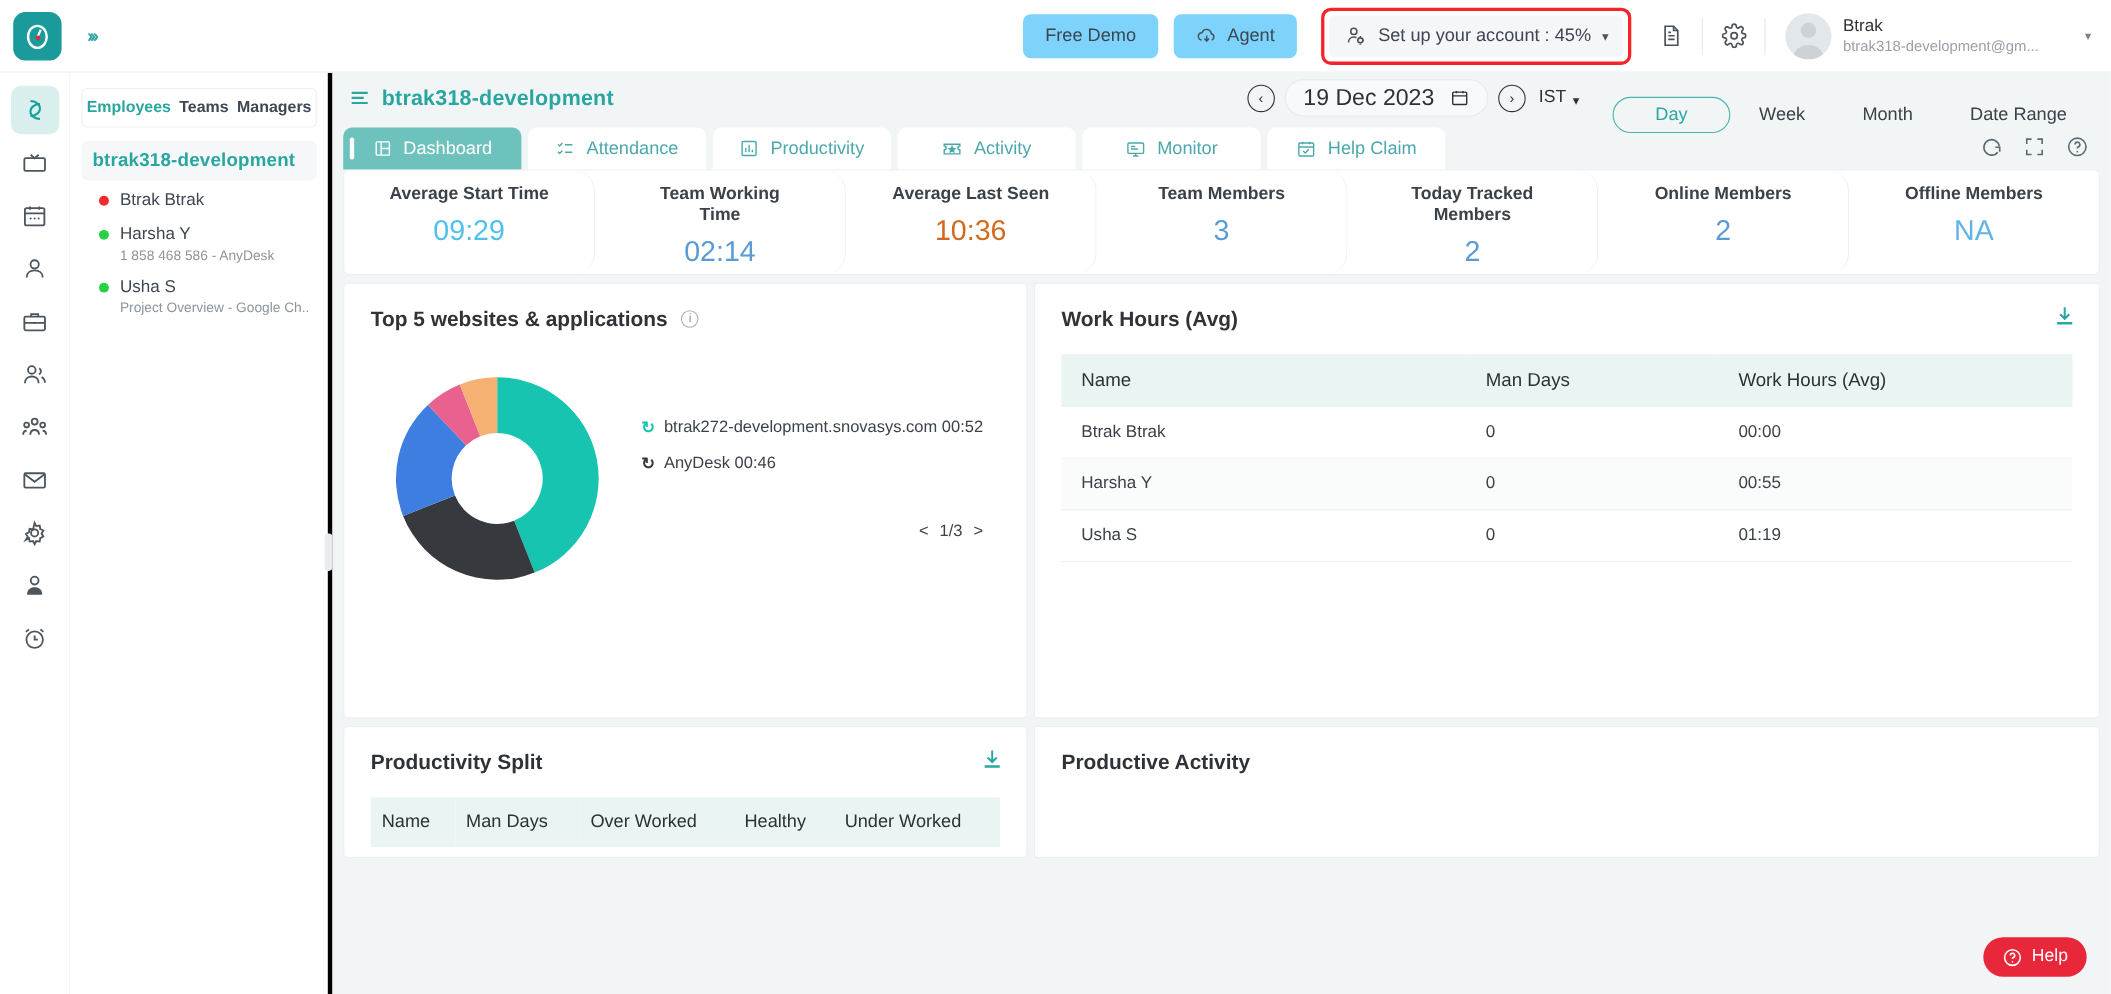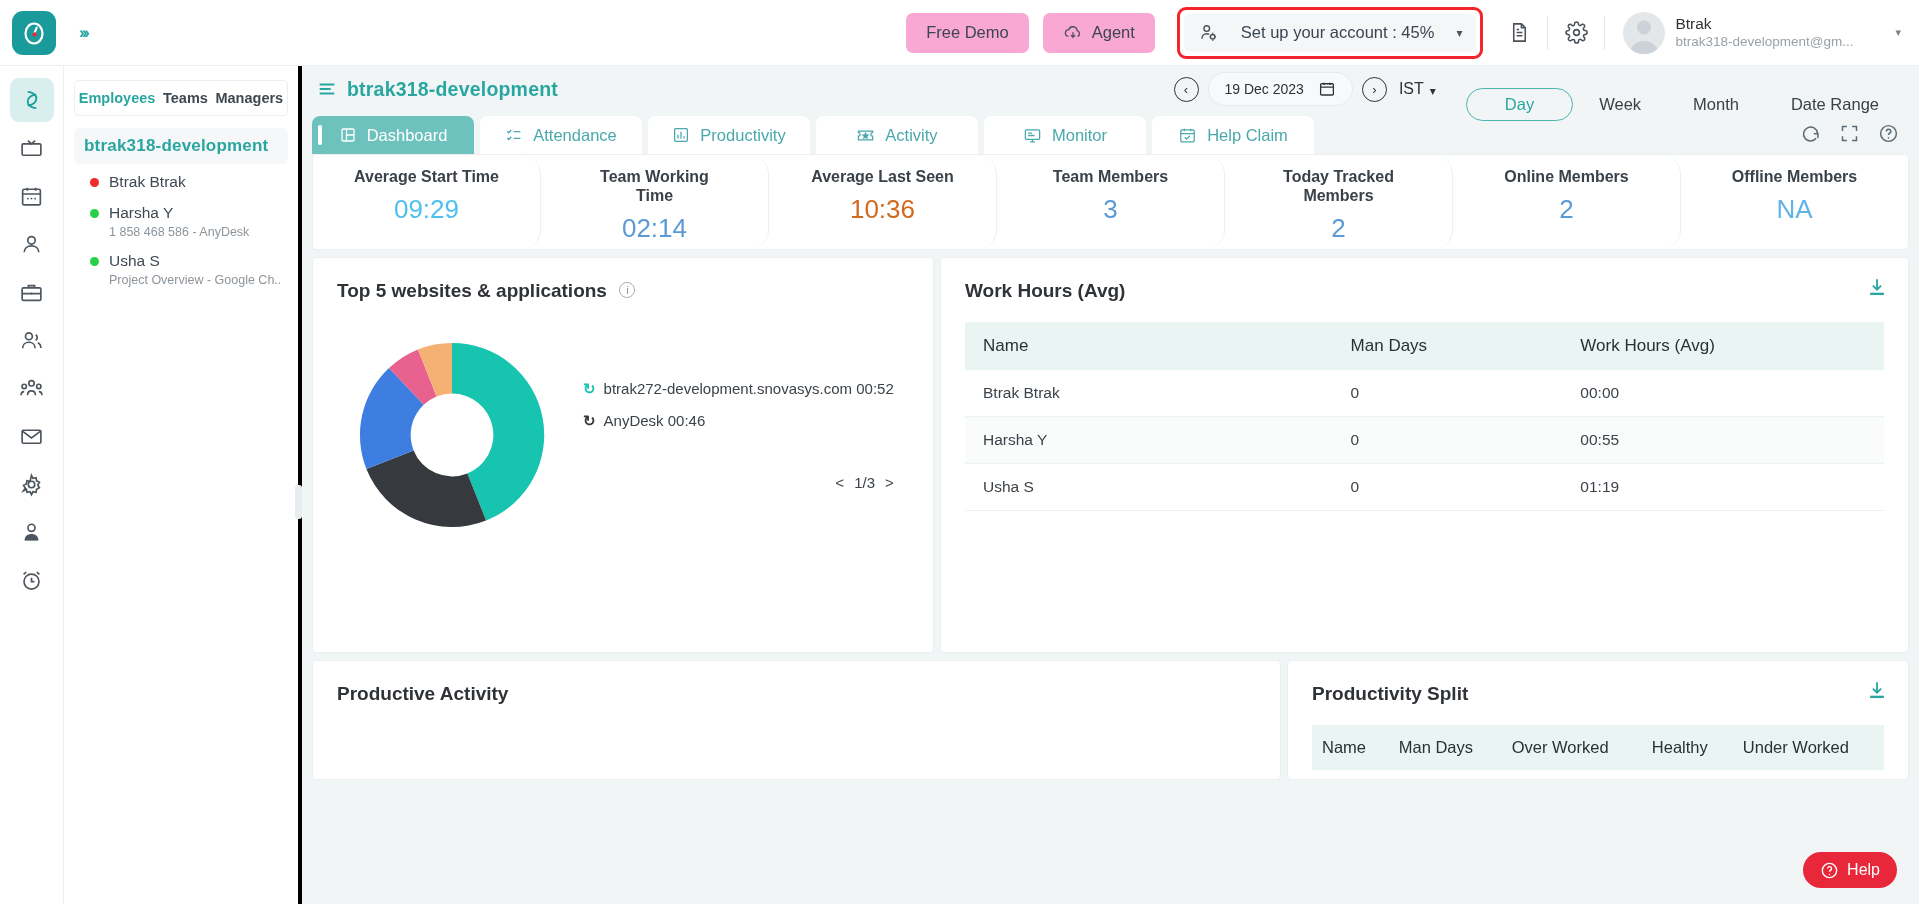--- a/index.html
+++ b/index.html
@@ -27,34 +27,34 @@
     margin-left: 12px;
   }
   .expand-btn {
     width: 34px; height: 40px; margin-left: 10px;
     display: flex; align-items: center; justify-content: center;
     color: #2aa3a3; font-size: 17px; letter-spacing: -3px;
     cursor: pointer; font-weight: 600;
   }
   .topbar-spacer { flex: 1; }
   .tb-btn {
-    background: #f9a8d4; border-radius: 7px;
+    background: #7dd3fc; border-radius: 7px;
     height: 40px; padding: 0 20px;
     display: flex; align-items: center; gap: 9px;
     font-size: 16.5px; color: #3c4552; cursor: pointer;
     margin-right: 14px; white-space: nowrap;
   }
   .setup-wrap {
     border: 3px solid #f4252a; border-radius: 9px;
     padding: 4px; margin-right: 14px; margin-left: 8px;
     display: flex; align-items: center;
   }
   .setup-btn {
     background: #f4f6f8; border-radius: 6px; height: 38px;
-    padding: 0 14px; display: flex; align-items: center; gap: 22px;
+    padding: 0 14px; display: flex; align-items: center; gap: 10px;
     font-size: 16.5px; color: #3c4552; cursor: pointer; white-space: nowrap;
   }
   .tb-divider { width: 1px; height: 34px; background: #e3e7ea; margin: 0 6px; }
   .tb-icon {
     width: 44px; height: 44px; display: flex; align-items: center; justify-content: center;
     cursor: pointer; color: #4a5159;
   }
   .avatar {
     width: 42px; height: 42px; border-radius: 50%;
     background: #e4e7ea; margin: 0 10px 0 12px;
@@ -124,21 +124,21 @@
   .head-spacer { flex: 1; }
   .circ-btn {
     width: 25px; height: 25px; border-radius: 50%; border: 1.6px solid #2c3238;
     display: flex; align-items: center; justify-content: center;
     font-size: 13px; color: #2c3238; cursor: pointer; flex-shrink: 0;
   }
   .date-pill {
     background: #f7fafb; border: 1px solid #e5eaec; border-radius: 20px;
     height: 34px; margin: 0 9px; padding: 0 16px;
     display: flex; align-items: center; gap: 14px;
-    font-size: 14px; color: #2c3238; cursor: pointer; text-align: right;
+    font-size: 21px; color: #2c3238; cursor: pointer; text-align: right;
   }
   .tz { margin-left: 12px; font-size: 16px; color: #2c3238; display: flex; align-items: flex-end; gap: 6px; cursor: pointer; }
   .range-tabs { display: flex; align-items: center; gap: 0; margin-left: 30px; }
   .range-tab {
     padding: 7px 26px; font-size: 16.5px; color: #3a4148; cursor: pointer; border-radius: 20px; margin-top: 30px;
   }
   .range-tab.active { color: #2aa6a1; border: 1.5px solid #4cb3ae; padding: 6px 38px; }
 
   
   .nav-tabs { display: flex; align-items: flex-end; padding: 0 10px; gap: 6px; height: 42px; }
@@ -634,44 +634,44 @@
                   <td>Usha S</td>
                   <td>0</td>
                   <td>01:19</td>
                 </tr>
               </tbody>
             </table>
           </div>
         </div>
 
         <div class="bottom-row">
-          <div class="card card-pact">
-            <span class="card-title">Productive Activity</span>
-          </div>
-
           <div class="card card-prod">
             <span class="card-title">Productivity Split</span>
             <span class="dl-icon">
               <svg width="22" height="22" viewBox="0 0 24 24" fill="none" stroke="#2aa6a1" stroke-width="2">
                 <path d="M12 3.5v11M7.5 10.5 12 15l4.5-4.5"></path>
                   <path d="M4.5 19.5h15" stroke-width="2.6"></path>
               </svg>
             </span>
             <table class="ptbl">
               <thead>
                 <tr>
                   <th>Name</th>
                   <th>Man Days</th>
                   <th>Over Worked</th>
                   <th>Healthy</th>
                   <th>Under Worked</th>
                 </tr>
               </thead>
             </table>
           </div>
+
+          <div class="card card-pact">
+            <span class="card-title">Productive Activity</span>
+          </div>
         </div>
 
       </div>
     </div>
   </div>
 
   <div class="help-btn">
     <svg width="19" height="19" viewBox="0 0 24 24" fill="none" stroke="#ffffff" stroke-width="1.8">
       <circle cx="12" cy="12" r="9"></circle>
         <path d="M9.6 9.6a2.5 2.5 0 1 1 3.3 2.4c-.7.3-.9.8-.9 1.6"></path>

